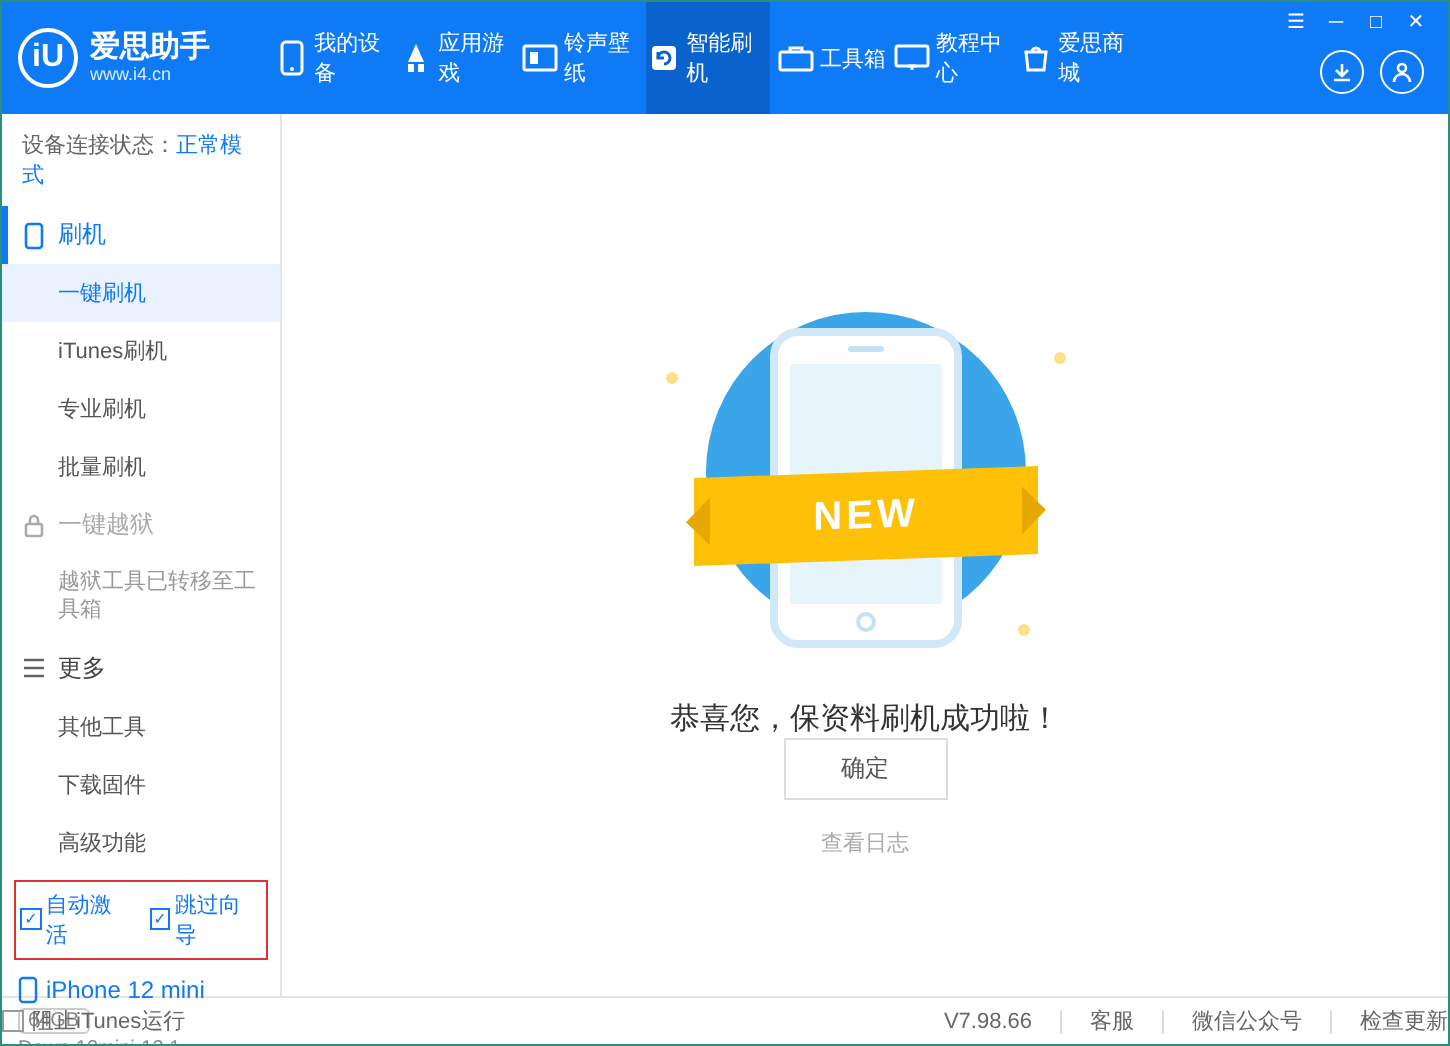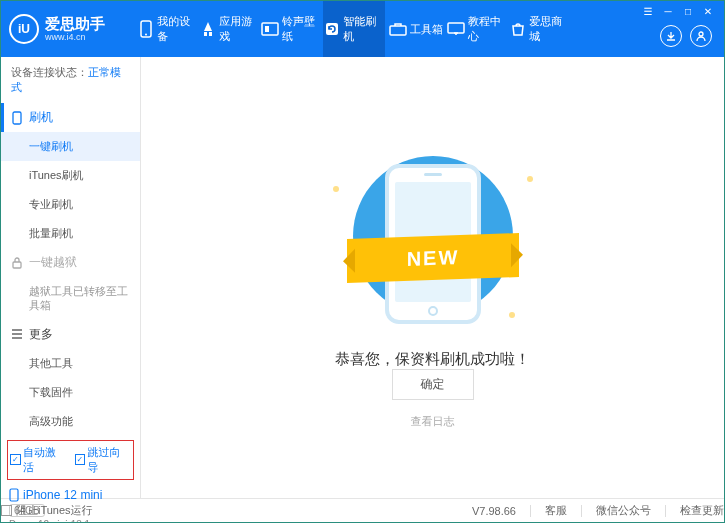--- a/index.html
+++ b/index.html
@@ -29,21 +29,21 @@
 .logo-circle {
   width: 30px;
   height: 30px;
   border: 2px solid #fff;
   border-radius: 50%;
   display: flex;
   align-items: center;
   justify-content: center;
   margin-right: 6px;
   font-weight: bold;
-  font-size: 12px;
+  font-size: 16px;
 }
 .logo-text { font-size: 15px; font-weight: bold; line-height: 1.1; }
 .logo-sub { font-size: 9px; opacity: 0.85; }
 .nav-tabs { display: flex; height: 56px; }
 .nav-tab {
   width: 62px;
   display: flex;
   flex-direction: row;
   align-items: center;
   justify-content: center;

